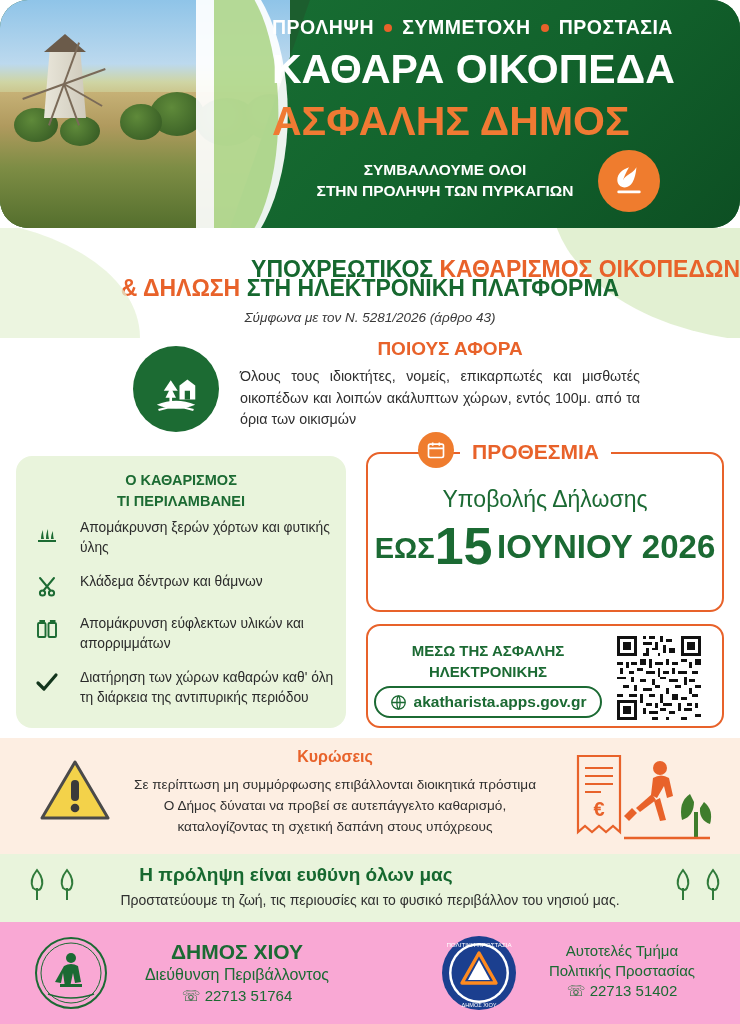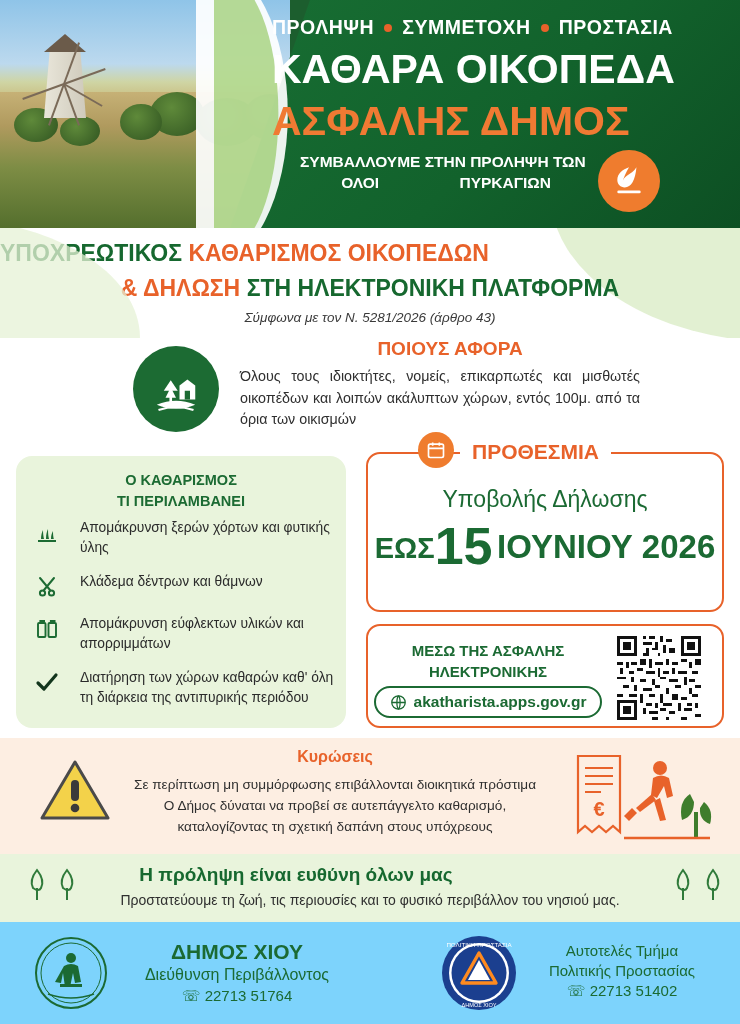--- a/index.html
+++ b/index.html
@@ -14,20 +14,21 @@
     width: 740px; height: 1024px;
     background: #ffffff;
   }
 
   
   .header {
     position: relative;
     width: 740px; height: 228px;
     overflow: hidden;
     background: #1c5e2e;
+    border-radius: 28px;
   }
   .photo {
     position: absolute; left: 0; top: 0;
     width: 290px; height: 228px;
     background:
       linear-gradient(to bottom, #8fc4e8 0%, #bcd9ee 28%, #cfd5a4 36%, #c8b878 45%, #9aa85a 60%, #6c8c3e 78%, #4e7530 100%);
     overflow: hidden;
   }
   .photo .ground {
     position: absolute; left: 0; top: 92px; width: 290px; height: 136px;
@@ -91,21 +92,21 @@
   .title2 {
     position: absolute; left: 272px; top: 98px; width: 452px;
     color: #f07a33; font-size: 41px; font-weight: bold;
     white-space: nowrap;
   }
   .subbar {
     position: absolute; left: 300px; top: 152px;
     width: 290px; height: 58px;
     color: #ffffff; text-align: center;
     font-size: 15.5px; font-weight: bold; line-height: 1.35;
-    display: flex; flex-direction: row; justify-content: center;
+    display: flex; flex-direction: column; justify-content: center;
   }
   .leaf-badge {
     position: absolute; left: 598px; top: 150px;
     width: 62px; height: 62px; border-radius: 50%;
     background: #ef7c2e;
     display: flex; align-items: center; justify-content: center;
   }
   .leaf-badge svg { width: 34px; height: 34px; }
 
   
@@ -120,21 +121,21 @@
     background: #cfe6b4; opacity: .6;
     border-radius: 0 0 0 100%;
   }
   .band2::after {
     content: ""; position: absolute; left: -60px; top: -10px;
     width: 200px; height: 120px;
     background: #e5f1d6; opacity: .75;
     border-radius: 0 100% 0 0;
   }
   .b2-line1 {
-    position: absolute; left: 0; top: 12px; width: 740px; text-align: left;
+    position: absolute; left: 0; top: 28px; width: 740px; text-align: right;
     font-size: 23px; font-weight: bold; color: #16682f; white-space: nowrap;
   }
   .b2-line1 .orange { color: #e8622a; }
   .b2-line2 {
     position: absolute; left: 0; top: 47px; width: 740px; text-align: center;
     font-size: 23px; font-weight: bold; color: #16682f; white-space: nowrap;
   }
   .b2-line2 .orange { color: #e8622a; }
   .b2-law {
     position: absolute; left: 0; top: 82px; width: 740px; text-align: center;
@@ -263,21 +264,21 @@
     position: absolute; left: 0; top: 10px; width: 592px; text-align: center;
     color: #16682f; font-size: 19px; font-weight: bold;
   }
   .prev-text {
     position: absolute; left: 0; top: 38px; width: 740px; text-align: center;
     color: #2f2f2f; font-size: 14px;
   }
   .tree-deco { position: absolute; top: 14px; width: 22px; height: 34px; }
 
   
-  .footer { position: relative; width: 740px; height: 102px; background: #7dd3fc; }
+  .footer { position: relative; width: 740px; height: 102px; background: #f9a8d4; }
   .seal { position: absolute; left: 34px; top: 14px; width: 74px; height: 74px; }
   .f-dimos {
     position: absolute; left: 112px; top: 18px; width: 250px; text-align: center;
   }
   .f-dimos .l1 { font-size: 21px; font-weight: bold; color: #1b6a33; }
   .f-dimos .l2 { font-size: 16px; color: #1b6a33; margin-top: 2px; }
   .f-dimos .l3 { font-size: 15px; color: #1b6a33; margin-top: 3px; }
   .pc-logo { position: absolute; left: 440px; top: 12px; width: 78px; height: 78px; }
   .f-pc {
     position: absolute; left: 522px; top: 20px; width: 200px; text-align: center;

